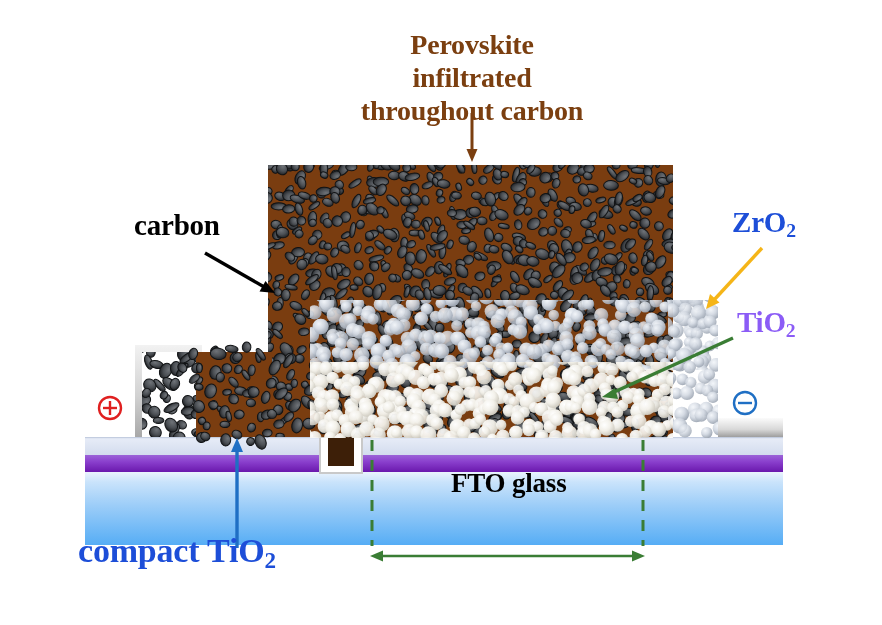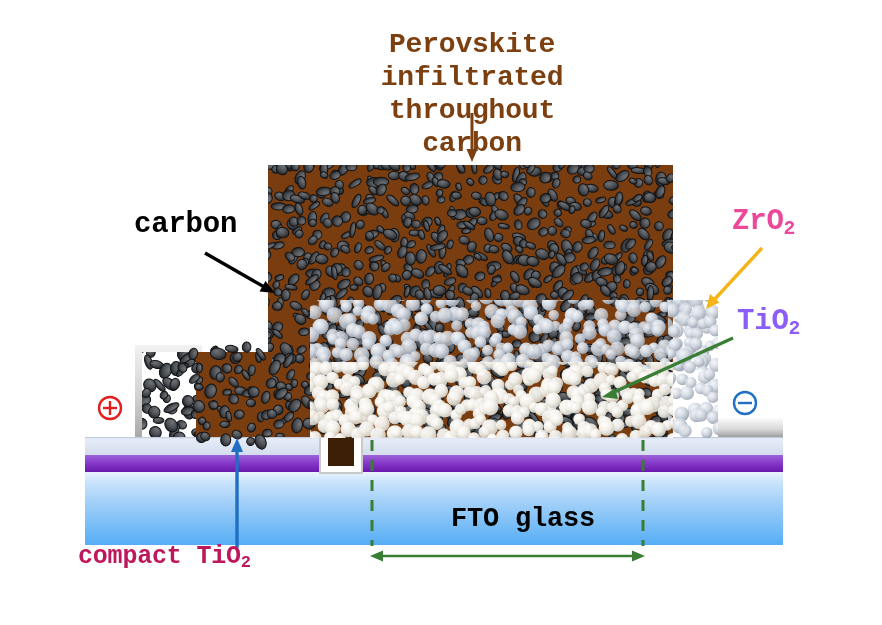--- a/index.html
+++ b/index.html
@@ -6,21 +6,21 @@
     margin: 0;
     padding: 0;
     background: #ffffff;
   }
   #stage {
     position: relative;
     width: 850px;
     height: 625px;
     background: #ffffff;
     overflow: hidden;
-    font-family: Liberation Mono, monospace;
+    font-family: Liberation Serif, serif;
   }
   .lbl {
     position: absolute;
     white-space: nowrap;
     font-weight: bold;
     line-height: 1.18;
     letter-spacing: -0.2px;
   }
   .lbl sub {
     font-size: 0.68em;
@@ -31,24 +31,24 @@
   }
   #title {
     left: 352px; top: 28px;
     font-size: 28px;
     color: #7b3f10;
     text-align: center;
     width: 240px;
     white-space: normal;
   }
   #carbon-label { left: 134px; top: 208px; font-size: 29px; color: #000000; }
-  #zro2-label { left: 732px; top: 205px; font-size: 29px; color: #ec4899; }
+  #zro2-label { left: 732px; top: 205px; font-size: 29px; color: #1d4ed8; }
   #tio2-label { left: 737px; top: 305px; font-size: 29px; color: #8b5cf6; }
-  #compact-label { left: 78px; top: 542px; font-size: 25px; color: #be185d; }
-  #fto-label { left: 451px; top: 504px; font-size: 27px; color: #000000; }
+  #compact-label { left: 78px; top: 531px; font-size: 34px; color: #1d4ed8; }
+  #fto-label { left: 451px; top: 468px; font-size: 27px; color: #000000; }
   #active-label { left: 421px; top: 566px; font-size: 27px; color: #3a7d34; }
 
   svg.layer {
     position: absolute;
     left: 0; top: 0;
     width: 882px;
     height: 625px;
   }
 </style>
 </head>

